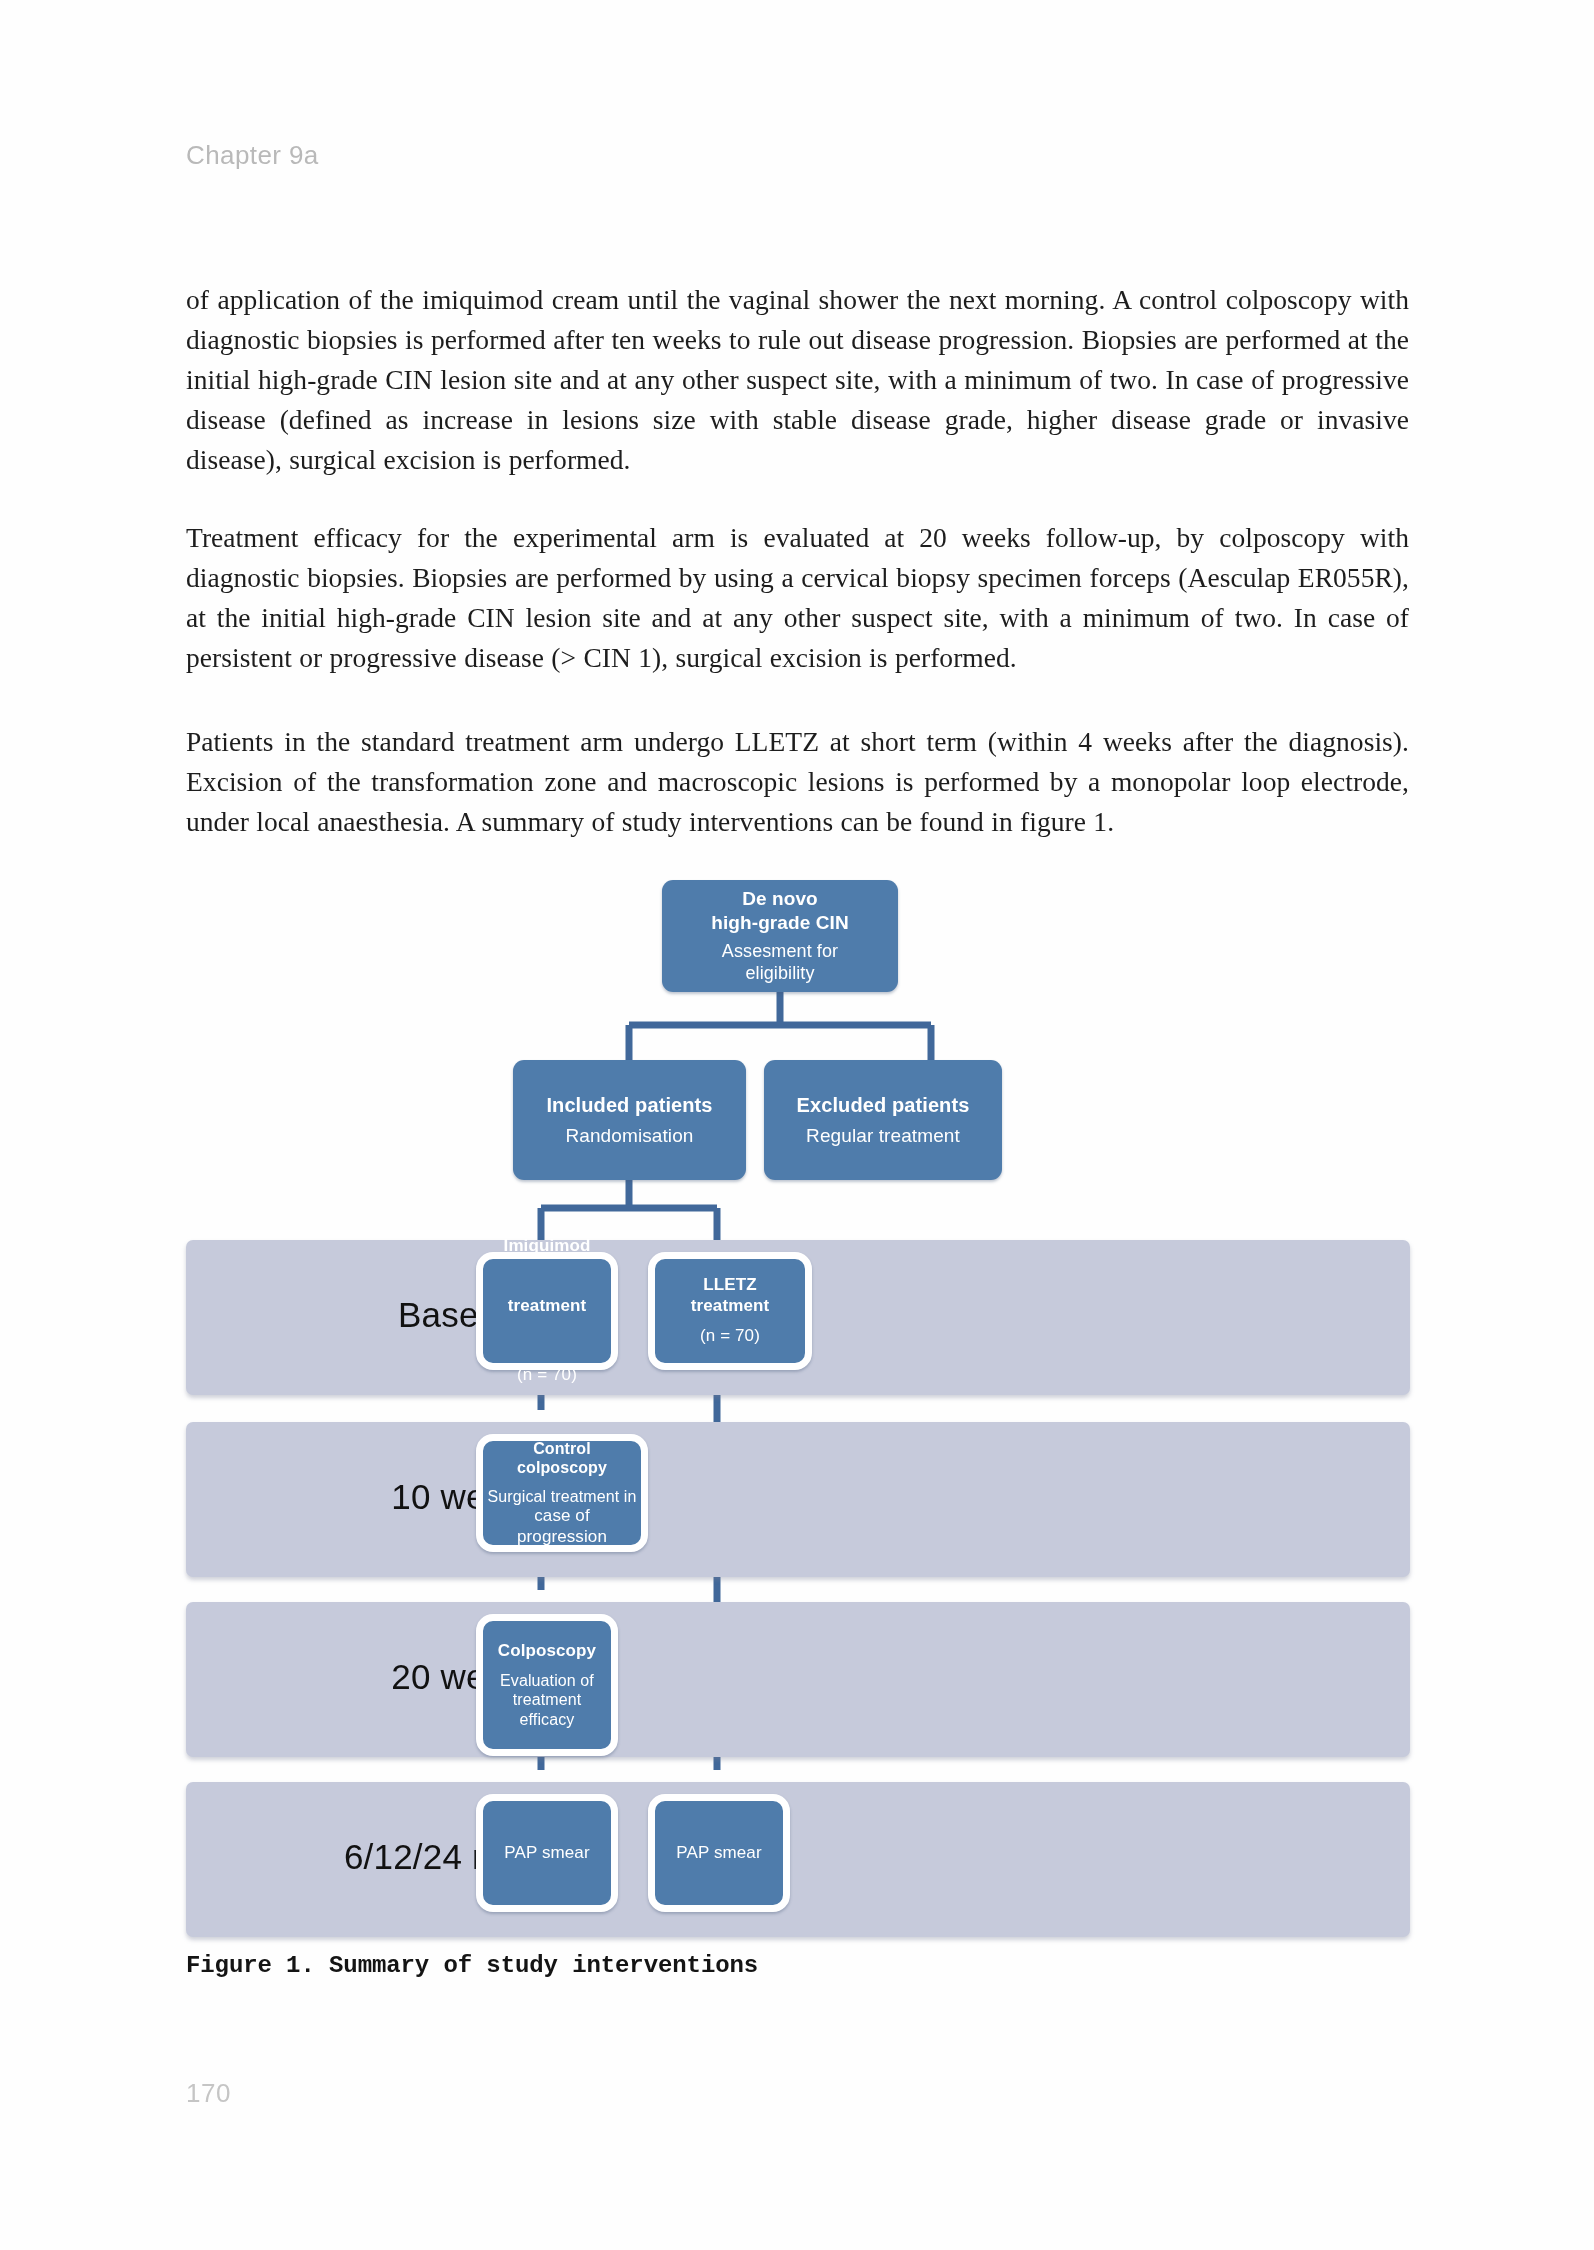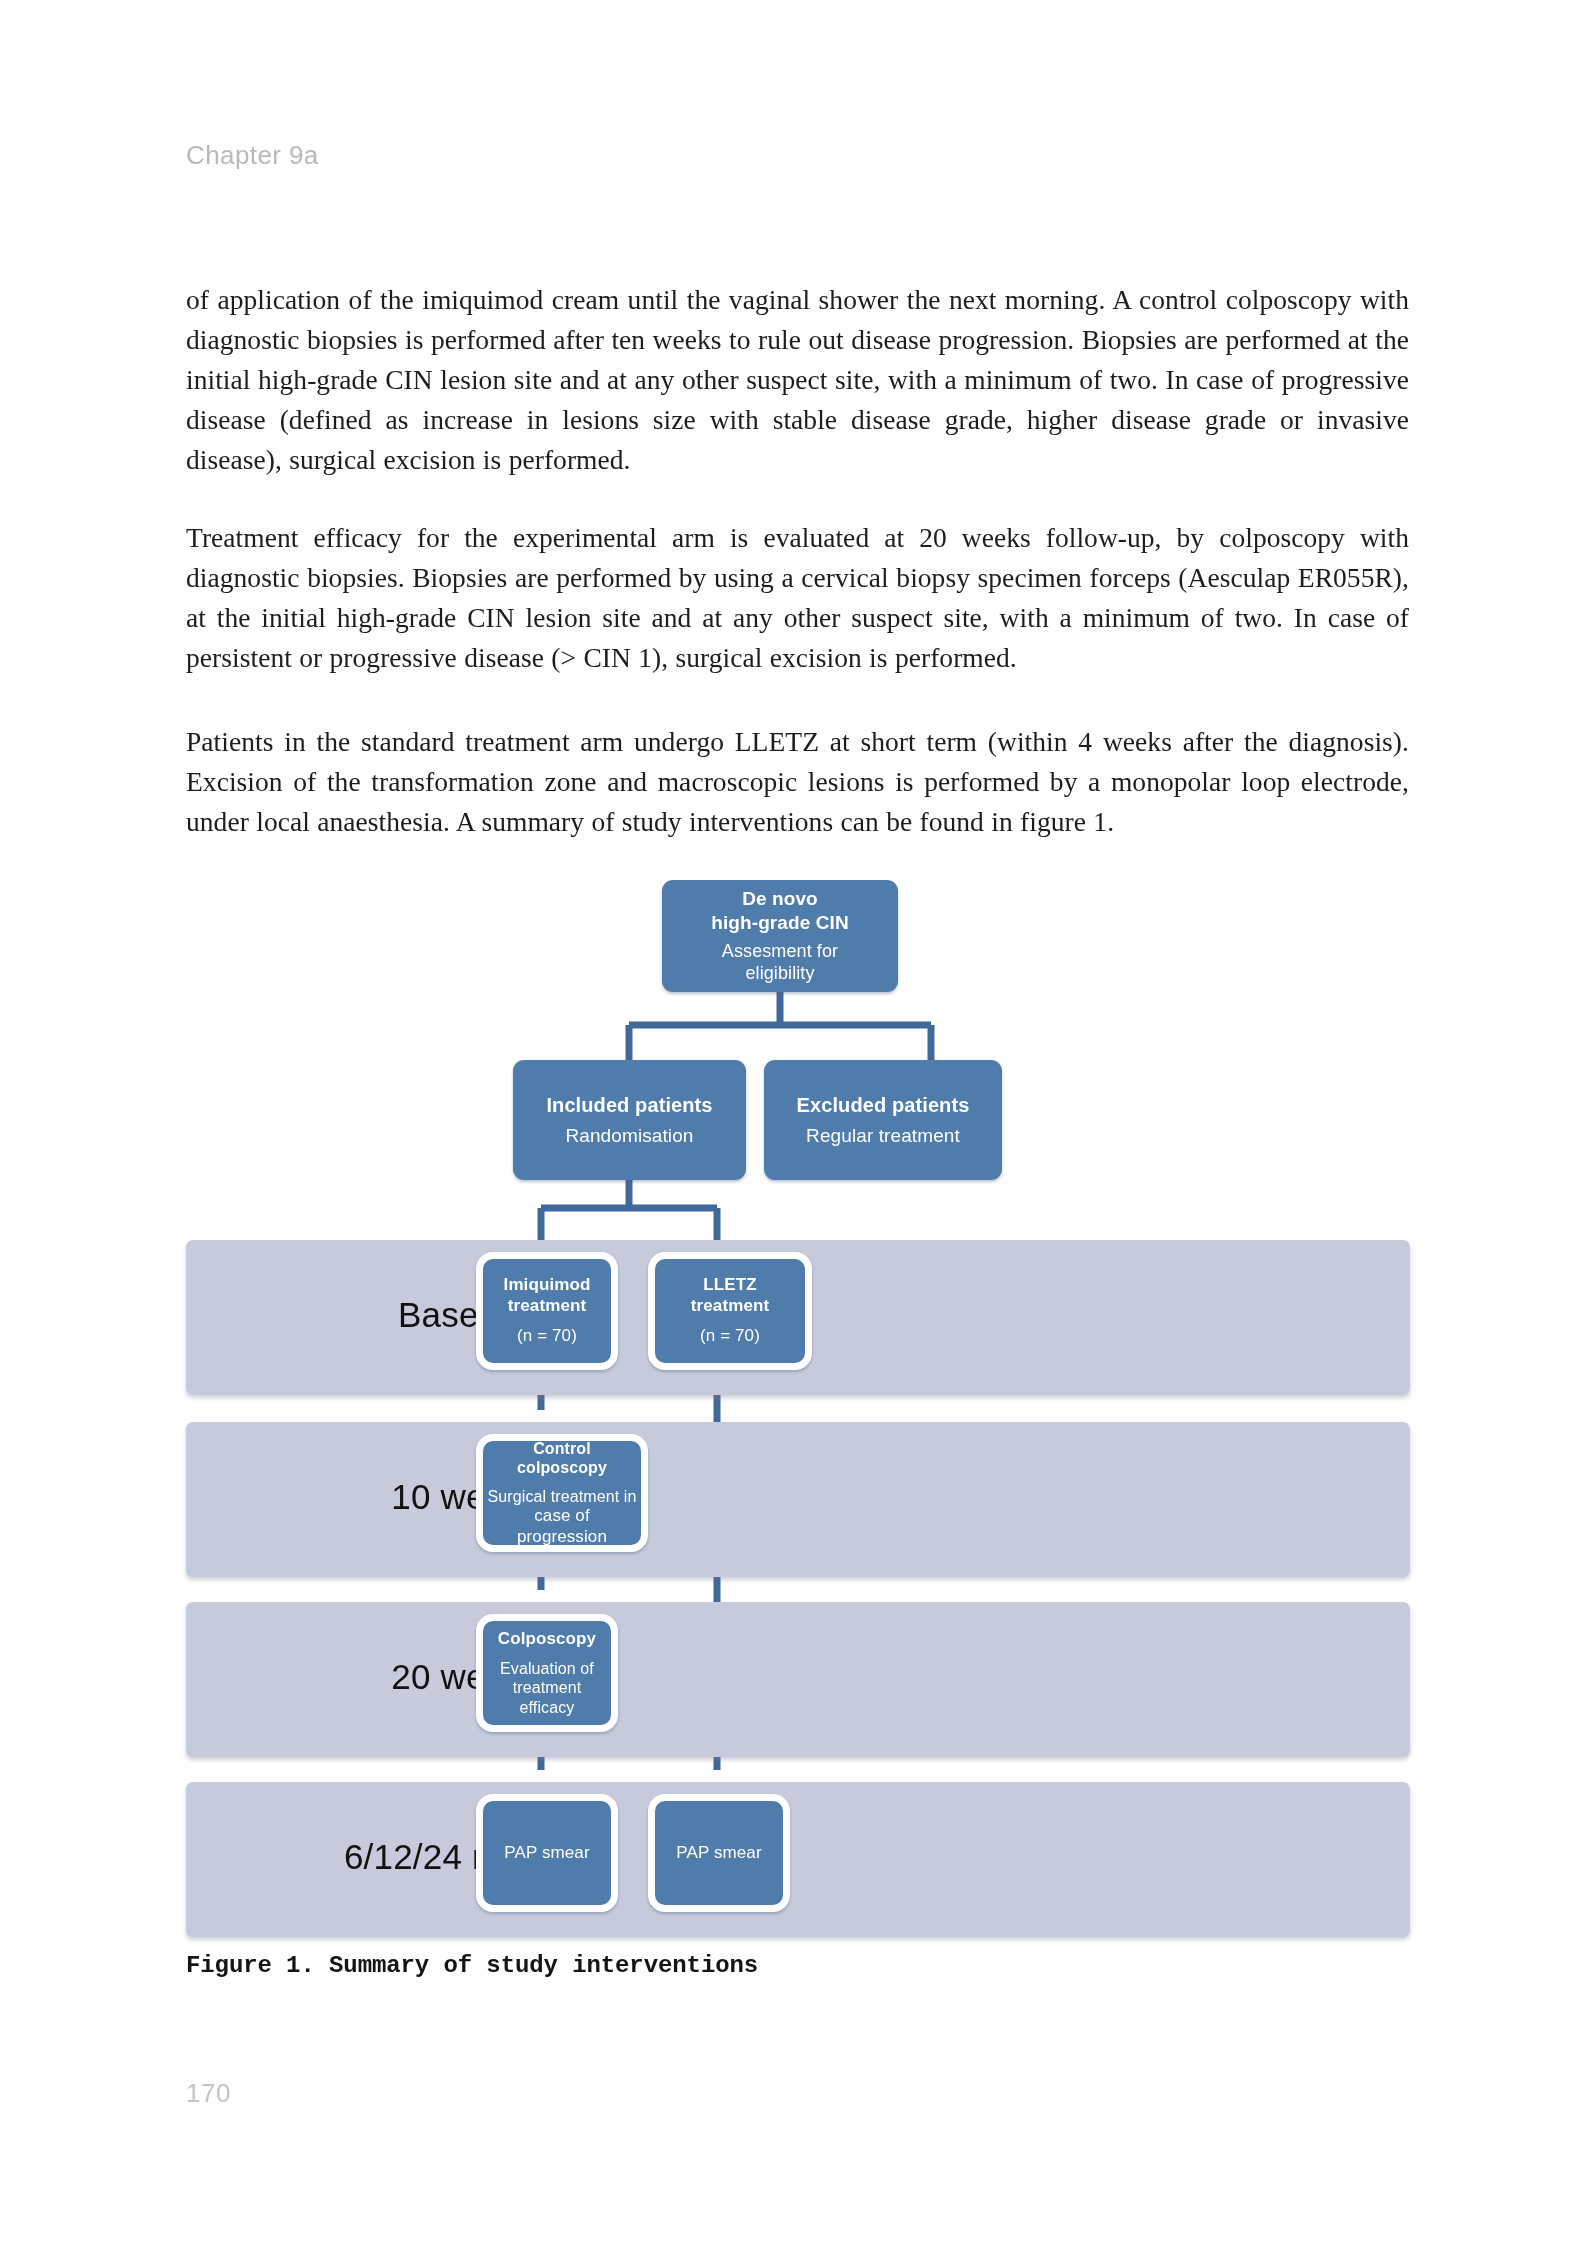--- a/index.html
+++ b/index.html
@@ -198,21 +198,21 @@
     </div>
 
     <div class="node" style="left:578px; top:180px; width:238px; height:120px; padding:24px;">
       <div class="ttl" style="font-size:20px;">Excluded patients</div>
       <div class="sub" style="font-size:19px; margin-top:7px;">Regular treatment</div>
     </div>
 
     <div class="band" style="top:360px; height:155px;"></div>
     <div class="band-label" style="top:415px; z-index:3;">Baseline</div>
 
-    <div class="node framed" style="left:290px; top:372px; width:142px; height:118px; padding:6px 4px;">
+    <div class="node framed" style="left:290px; top:372px; width:142px; height:118px; padding:6px 4px;gap:39px;">
       <div class="ttl" style="font-size:17px;">Imiquimod</div>
       <div class="ttl" style="font-size:17px;">treatment</div>
       <div class="sub" style="font-size:17px; margin-top:9px;">(n = 70)</div>
     </div>
 
     <div class="node framed" style="left:462px; top:372px; width:164px; height:118px; padding:14px 4px;">
       <div class="ttl" style="font-size:17px;">LLETZ</div>
       <div class="ttl" style="font-size:17px;">treatment</div>
       <div class="sub" style="font-size:17px; margin-top:9px;">(n = 70)</div>
     </div>
@@ -222,21 +222,21 @@
 
     <div class="node framed" style="left:290px; top:554px; width:172px; height:118px; padding:18px 4px;">
       <div class="ttl" style="font-size:16px;">Control colposcopy</div>
       <div class="sub" style="font-size:16px; margin-top:9px;">Surgical treatment in</div>
       <div class="sub" style="font-size:17px;">case of progression</div>
     </div>
 
     <div class="band" style="top:722px; height:155px;"></div>
     <div class="band-label" style="top:777px; z-index:3;">20 weeks</div>
 
-    <div class="node framed" style="left:290px; top:734px; width:142px; height:118px; padding:20px 4px;">
+    <div class="node framed" style="left:290px; top:734px; width:142px; height:142px; padding:20px 4px;">
       <div class="ttl" style="font-size:17px;">Colposcopy</div>
       <div class="sub" style="font-size:16px; margin-top:9px;">Evaluation of</div>
       <div class="sub" style="font-size:16px;">treatment efficacy</div>
     </div>
 
     <div class="band" style="top:902px; height:155px;"></div>
     <div class="band-label" style="top:957px; z-index:3;">6/12/24 months</div>
 
     <div class="node framed" style="left:290px; top:914px; width:142px; height:118px; padding:6px 4px;">
       <div class="sub" style="font-size:17px;">PAP smear</div>

